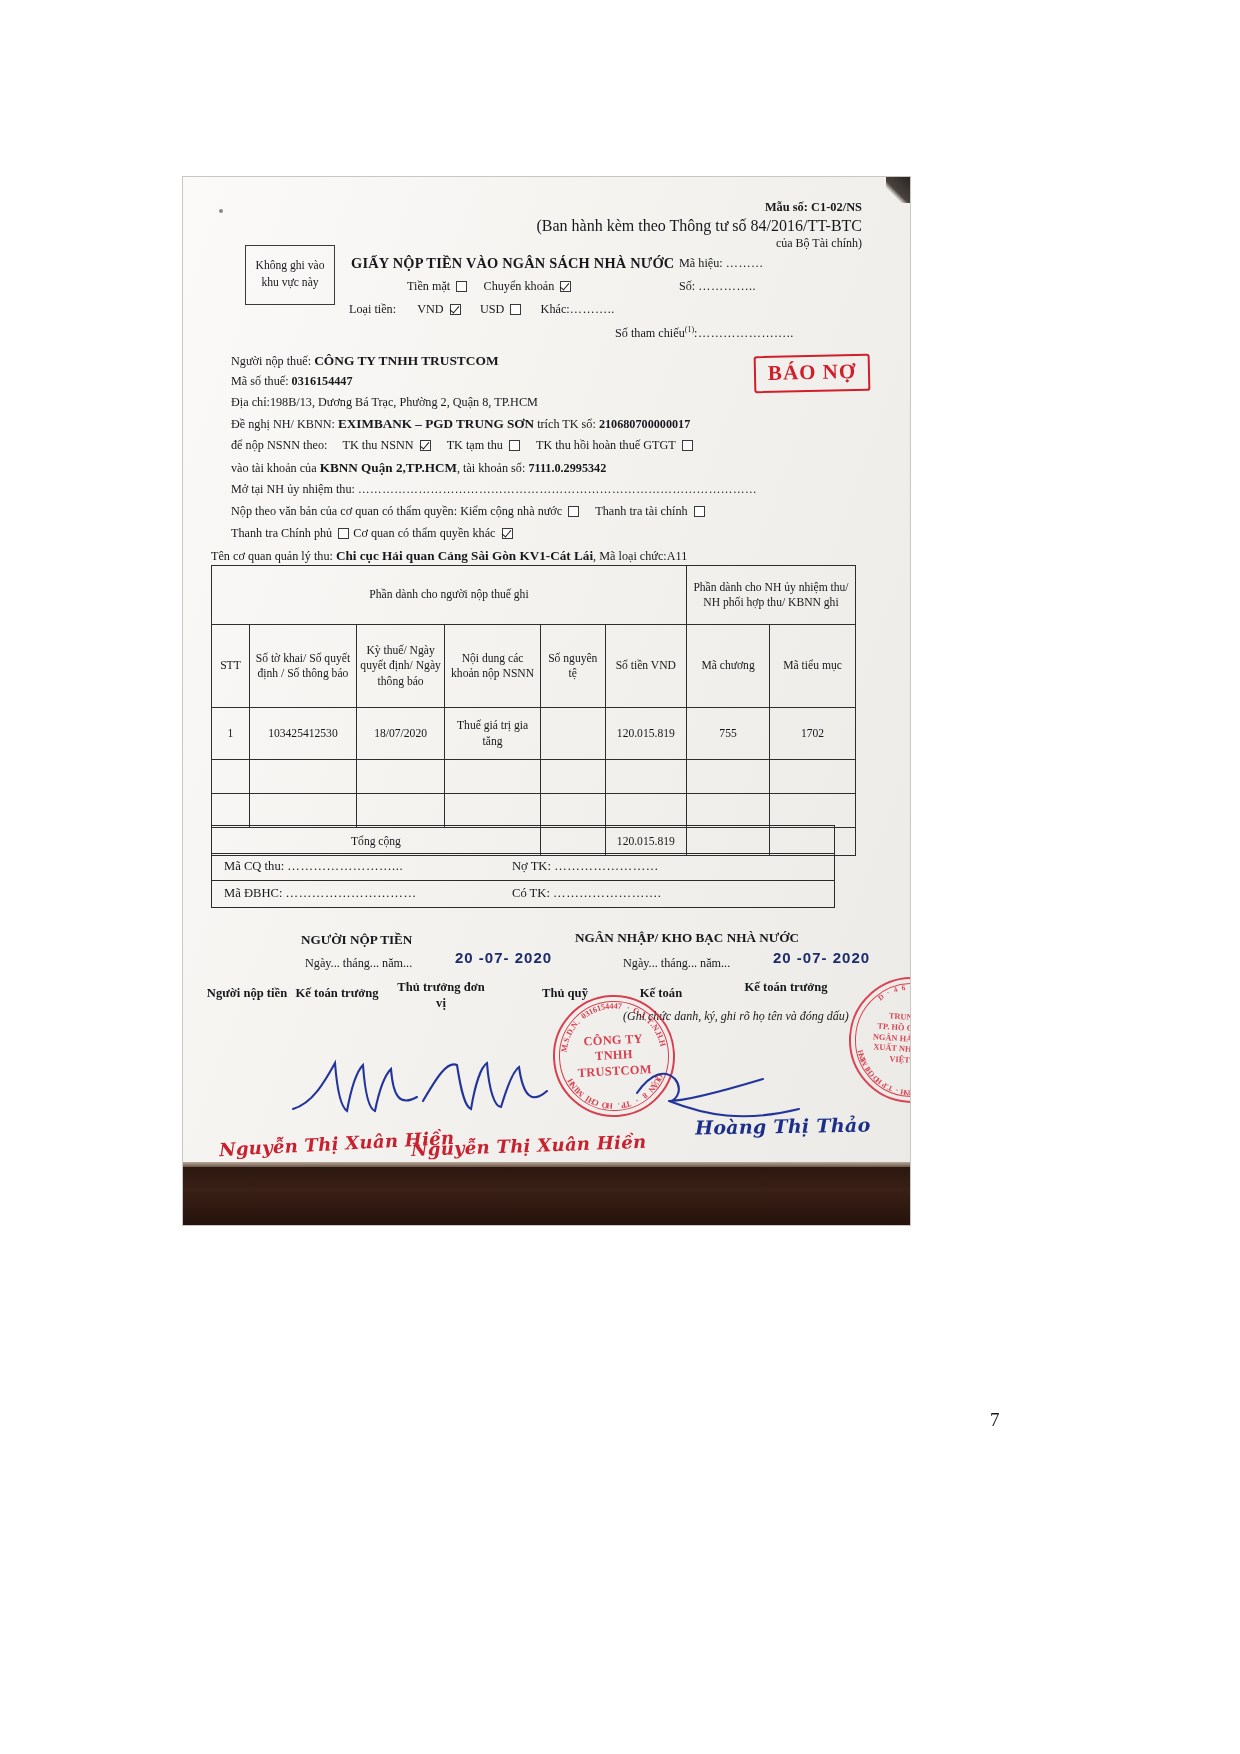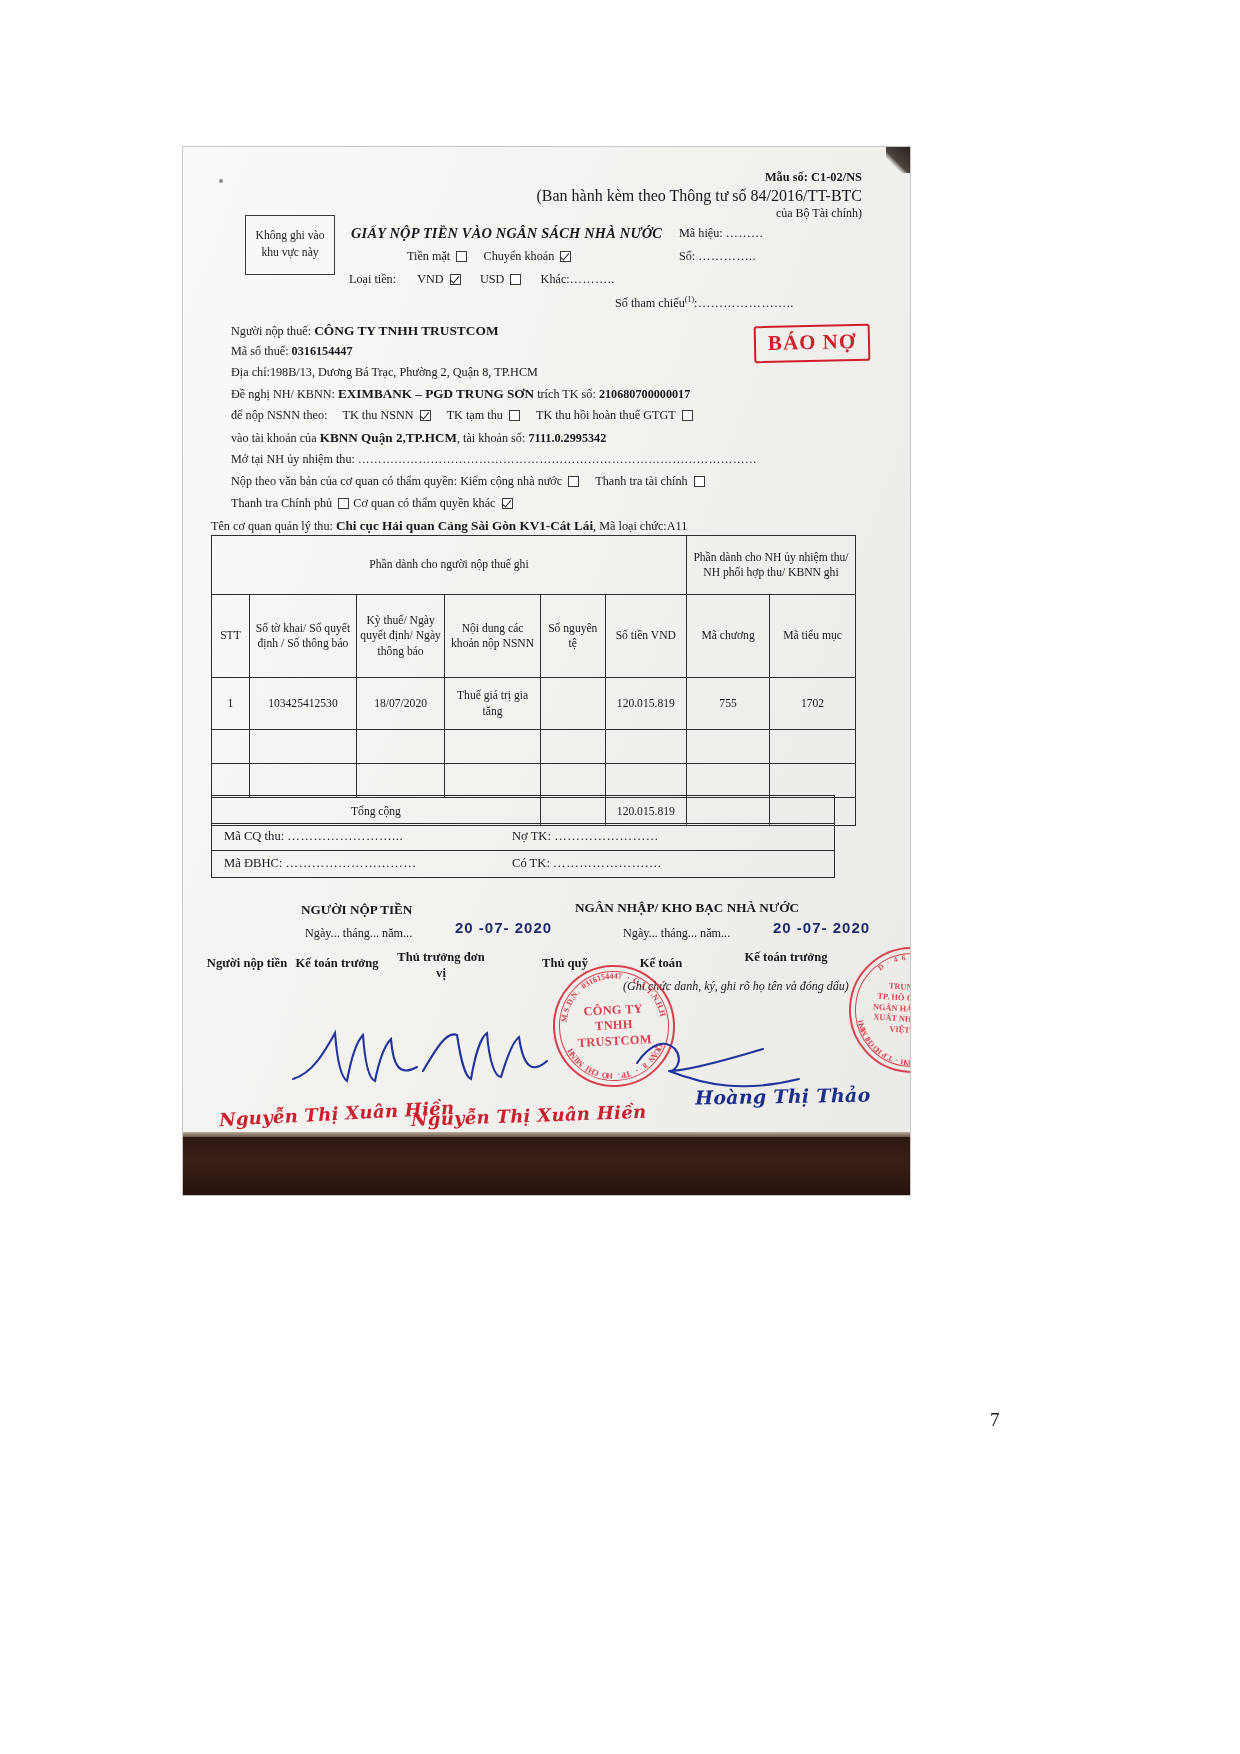--- a/index.html
+++ b/index.html
@@ -3,21 +3,21 @@
 <meta charset="utf-8">
 <style>
   html,body{margin:0;padding:0;}
   body{
     width:1240px;height:1754px;background:#ffffff;
     font-family:"Liberation Serif", serif;
     color:#16181c; position:relative; overflow:hidden;
   }
   
   #scan{
-    position:absolute; left:183px; top:147px; width:727px; height:1048px;
+    position:absolute; left:183px; top:177px; width:727px; height:1048px;
     background:#fef9c3;
     box-shadow:0 0 0 1px #c9c7c3;
     overflow:hidden;
   }
   #scan:before{ 
     content:""; position:absolute; inset:0;
     background:linear-gradient(110deg,#fbfaf8 0%,#f3f2ef 45%,#eceae6 100%);
   }
   #sheet{position:absolute; inset:0; padding:0; }
   
@@ -162,21 +162,21 @@
           <span>C1-02/NS</span>
         </div>
         <div class="l2">(Ban hành kèm theo Thông tư số    84/2016/TT-BTC</div>
         <div class="l3">của Bộ Tài chính)</div>
       </div>
 
       <div class="abs" id="nobox">
         <span>Không ghi vào khu vực này</span>
       </div>
 
-      <div class="abs ttl" style="left:168px;top:78px;font-style:italic;">GIẤY NỘP TIỀN VÀO NGÂN SÁCH NHÀ NƯỚC</div>
+      <div class="abs ttl" style="left:168px;top:78px;">GIẤY NỘP TIỀN VÀO NGÂN SÁCH NHÀ NƯỚC</div>
 
       <div class="abs t" style="left:224px;top:101px;">
         <span>Tiền mặt</span>
         <span class="chk"></span>
         &nbsp;&nbsp;&nbsp;
         <span>Chuyển khoản</span>
         <span class="chk on"></span>
       </div>
 
       <div class="abs t" style="left:166px;top:124px;">

